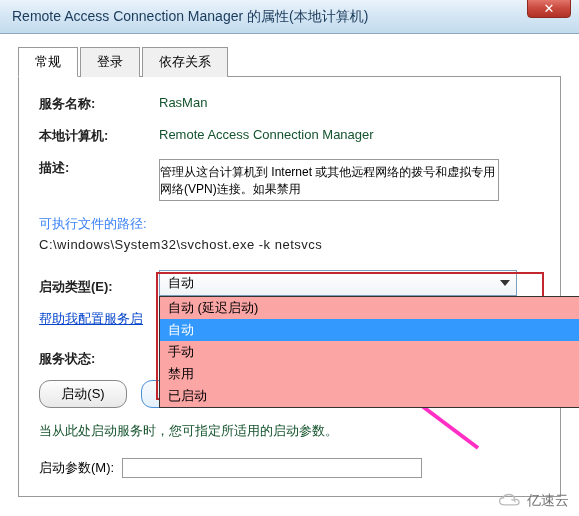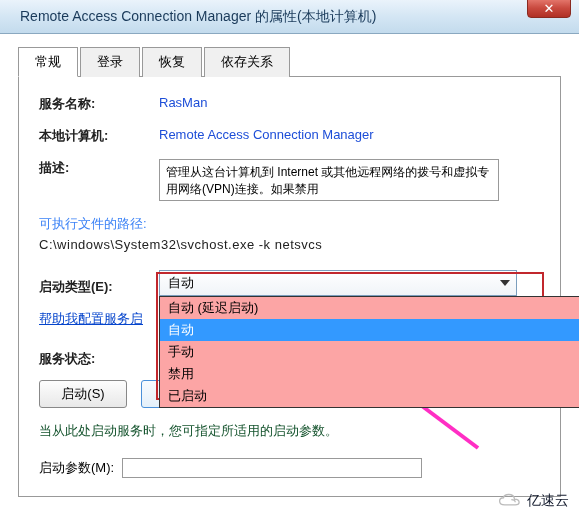--- a/index.html
+++ b/index.html
@@ -1,80 +1,79 @@
 <!DOCTYPE html>
 <html><head>
   <meta charset="utf-8">
   <style>
     * { box-sizing: border-box; margin: 0; padding: 0; }
     body { font-family: "Microsoft YaHei", "SimSun", Tahoma, sans-serif; font-size: 13px; background: #fff; width: 579px; height: 516px; position: relative; overflow: hidden; }
     
-    .titlebar { background: linear-gradient(to bottom, #eaf3fb 0%, #d4e6f4 50%, #c3dbed 100%); height: 34px; display: flex; align-items: center; padding-left: 20px; border-bottom: 1px solid #8aa8c0; }
+    .titlebar { background: linear-gradient(to bottom, #eaf3fb 0%, #d4e6f4 50%, #c3dbed 100%); height: 34px; display: flex; align-items: center; padding-left: 12px; border-bottom: 1px solid #8aa8c0; }
     .titlebar-text { color: #1a3a5a; font-size: 14px; }
     .close-btn { position: absolute; top: -2px; right: 8px; width: 44px; height: 20px; background: linear-gradient(to bottom, #e67a6f 0%, #c94a3f 50%, #b03025 100%); border: 1px solid #8a2a20; border-radius: 0 0 4px 4px; display: flex; align-items: center; justify-content: center; color: #fff; font-size: 13px; cursor: pointer; }
     
     .dialog-body { padding: 12px 18px; }
     
     .tabs { display: flex; border-bottom: 1px solid #999; margin-bottom: 0; }
     .tab { padding: 5px 16px; border: 1px solid #999; border-bottom: none; background: #f0f0f0; margin-right: 2px; font-size: 13px; cursor: pointer; position: relative; top: 1px; }
     .tab.active { background: #fff; border-bottom: 1px solid #fff; }
     
     .tab-content { border: 1px solid #999; border-top: none; padding: 18px 20px; background: #fff; }
     
     .field-row { display: flex; margin-bottom: 14px; align-items: flex-start; }
     .field-label { width: 120px; flex-shrink: 0; color: #222; font-weight: bold; }
-    .field-value { flex: 1; color: #1d4ed8; }
-    .desc-box { border: 1px solid #999; padding: 4px 6px; width: 340px; height: 42px; overflow: hidden; font-size: 12px; line-height: 1.4; }
+    .field-value { flex: 1; color: #14532d; }
+    .desc-box { border: 1px solid #999; padding: 4px 0; width: 340px; height: 42px; overflow: hidden; font-size: 12px; line-height: 1.4; }
     
     .path-section { margin: 10px 0 18px 0; }
     .path-label { color: #3b82f6; margin-bottom: 4px; }
     .path-value { color: #222; font-size: 13px; letter-spacing: 0.5px; }
     
     .startup-row { display: flex; align-items: flex-end; margin-bottom: 6px; position: relative; }
     .dropdown-host { position: relative; flex: 1; }
     .dropdown-sel { width: 358px; height: 26px; border: 1px solid #7b9ebd; background: linear-gradient(to bottom, #fff, #f0f4f8); display: flex; align-items: center; padding: 0 8px; cursor: pointer; position: relative; }
     .dropdown-sel .arrow { position: absolute; right: 6px; top: 50%; transform: translateY(-50%); width: 0; height: 0; border-left: 5px solid transparent; border-right: 5px solid transparent; border-top: 6px solid #333; }
     .dropdown-list { position: absolute; top: 26px; left: 0; width: 425px; border: 1px solid #333; background: #fca5a5; z-index: 10; }
     .dropdown-item { padding: 2px 8px; font-size: 13px; cursor: pointer; }
     .dropdown-item.highlight { background: #3399ff; color: #fff; }
     
     .highlight-box { position: absolute; border: 2px solid #c1272d; pointer-events: none; }
     
     .help-link { color: #0645cc; text-decoration: underline; margin: 8px 0 22px 0; display: inline-block; cursor: pointer; }
     
     .status-row { display: flex; margin-bottom: 12px; }
     .btn-row { display: flex; gap: 14px; margin-bottom: 14px; }
-    .btn { padding: 4px 14px; border: 1px solid #888; background: linear-gradient(to bottom, #fdfdfd, #e8e8e8); border-radius: 3px; font-size: 13px; cursor: pointer; min-width: 88px; text-align: center; }
+    .btn { padding: 4px 14px; border: 1px solid #888; background: linear-gradient(to bottom, #fdfdfd, #e8e8e8); border-radius: 11px; font-size: 13px; cursor: pointer; min-width: 88px; text-align: center; }
     .btn.primary { border: 1px solid #4a90d9; background: linear-gradient(to bottom, #f8fbfe, #e4f0fa); }
     .btn.disabled { color: #999; }
     
     .note-text { color: #14532d; margin-top: 4px; }
     
     .arrow-annot { position: absolute; pointer-events: none; }
-    .watermark { position: absolute; bottom: 6px; right: 10px; color: #0f172a; font-size: 14px; display: flex; align-items: center; gap: 4px; }
+    .watermark { position: absolute; bottom: 6px; right: 10px; color: #737373; font-size: 14px; display: flex; align-items: center; gap: 4px; }
     .watermark svg { width: 26px; height: 18px; }
     
     .param-row { display:flex; margin-top: 18px; align-items:center; }
     .param-input { border:1px solid #999; height:20px; width:300px; margin-left:8px; }
   </style>
 </head>
 <body>
 
 <div class="titlebar">
   <span class="titlebar-text">Remote Access Connection Manager 的属性(本地计算机)</span>
 </div>
 <div class="close-btn">
   <span>✕</span>
 </div>
 
 <div class="dialog-body">
   <div class="tabs">
     <div class="tab active">常规</div>
     <div class="tab">登录</div>
-    <div class="tab">恢复</div>
     <div class="tab">依存关系</div>
   </div>
 
   <div class="tab-content">
     
     <div class="field-row">
       <div class="field-label">服务名称:</div>
       <div class="field-value">RasMan</div>
     </div>
     

